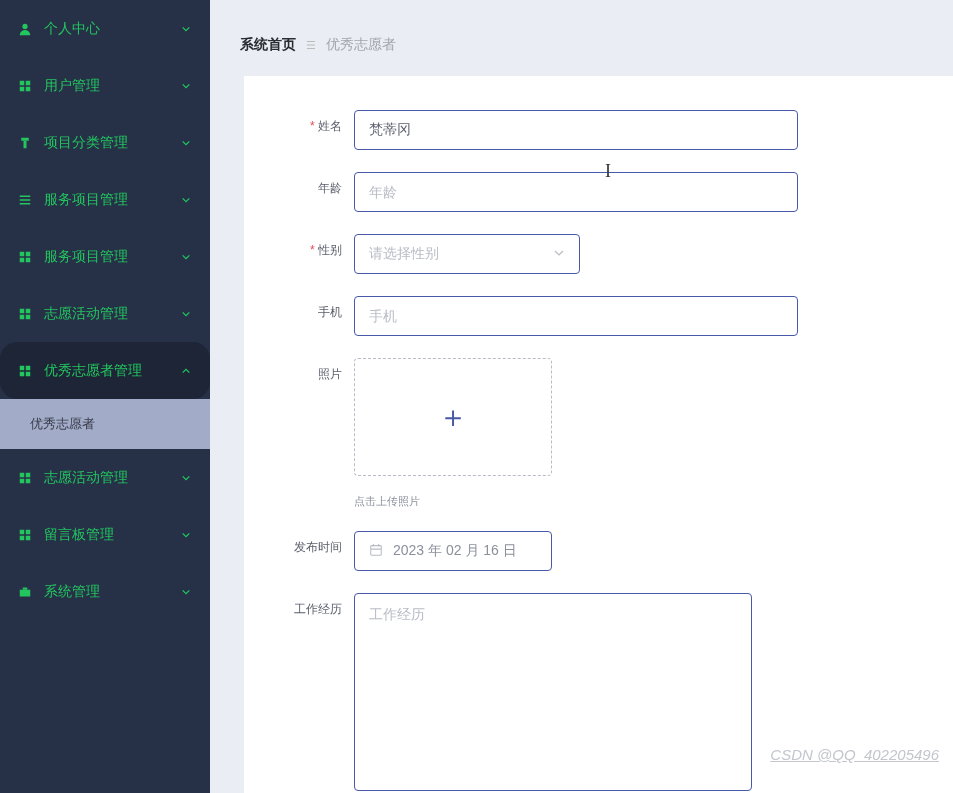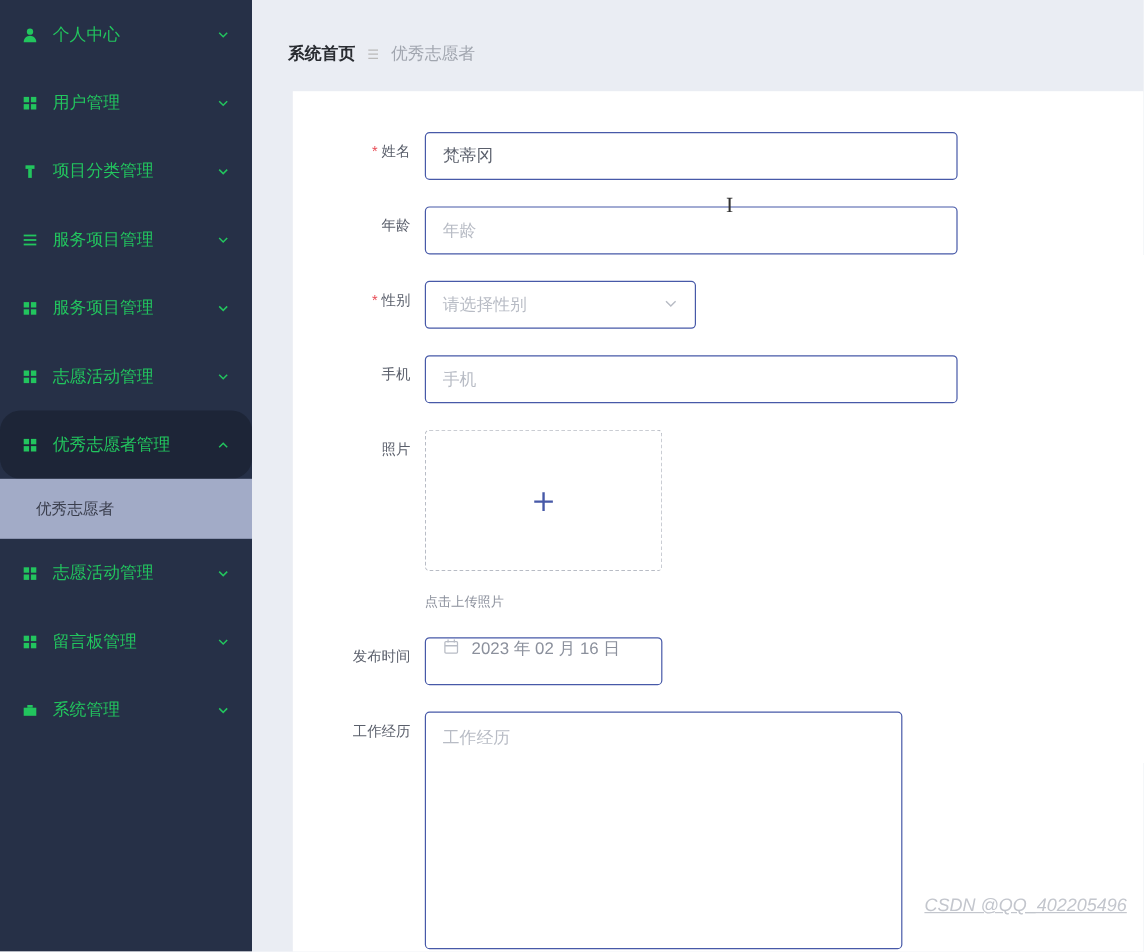--- a/index.html
+++ b/index.html
@@ -152,20 +152,21 @@
       font-size: 11px;
       color: #8b909c;
     }
     .date-input {
       width: 198px;
       height: 40px;
       border: 1px solid #4759a8;
       border-radius: 4px;
       padding: 0 14px;
       display: flex;
+      align-items: center;
       gap: 10px;
       font-size: 14px;
       color: #8b909c;
     }
     .textarea {
       width: 398px;
       height: 198px;
       border: 1px solid #4759a8;
       border-radius: 4px;
       padding: 12px 14px;

